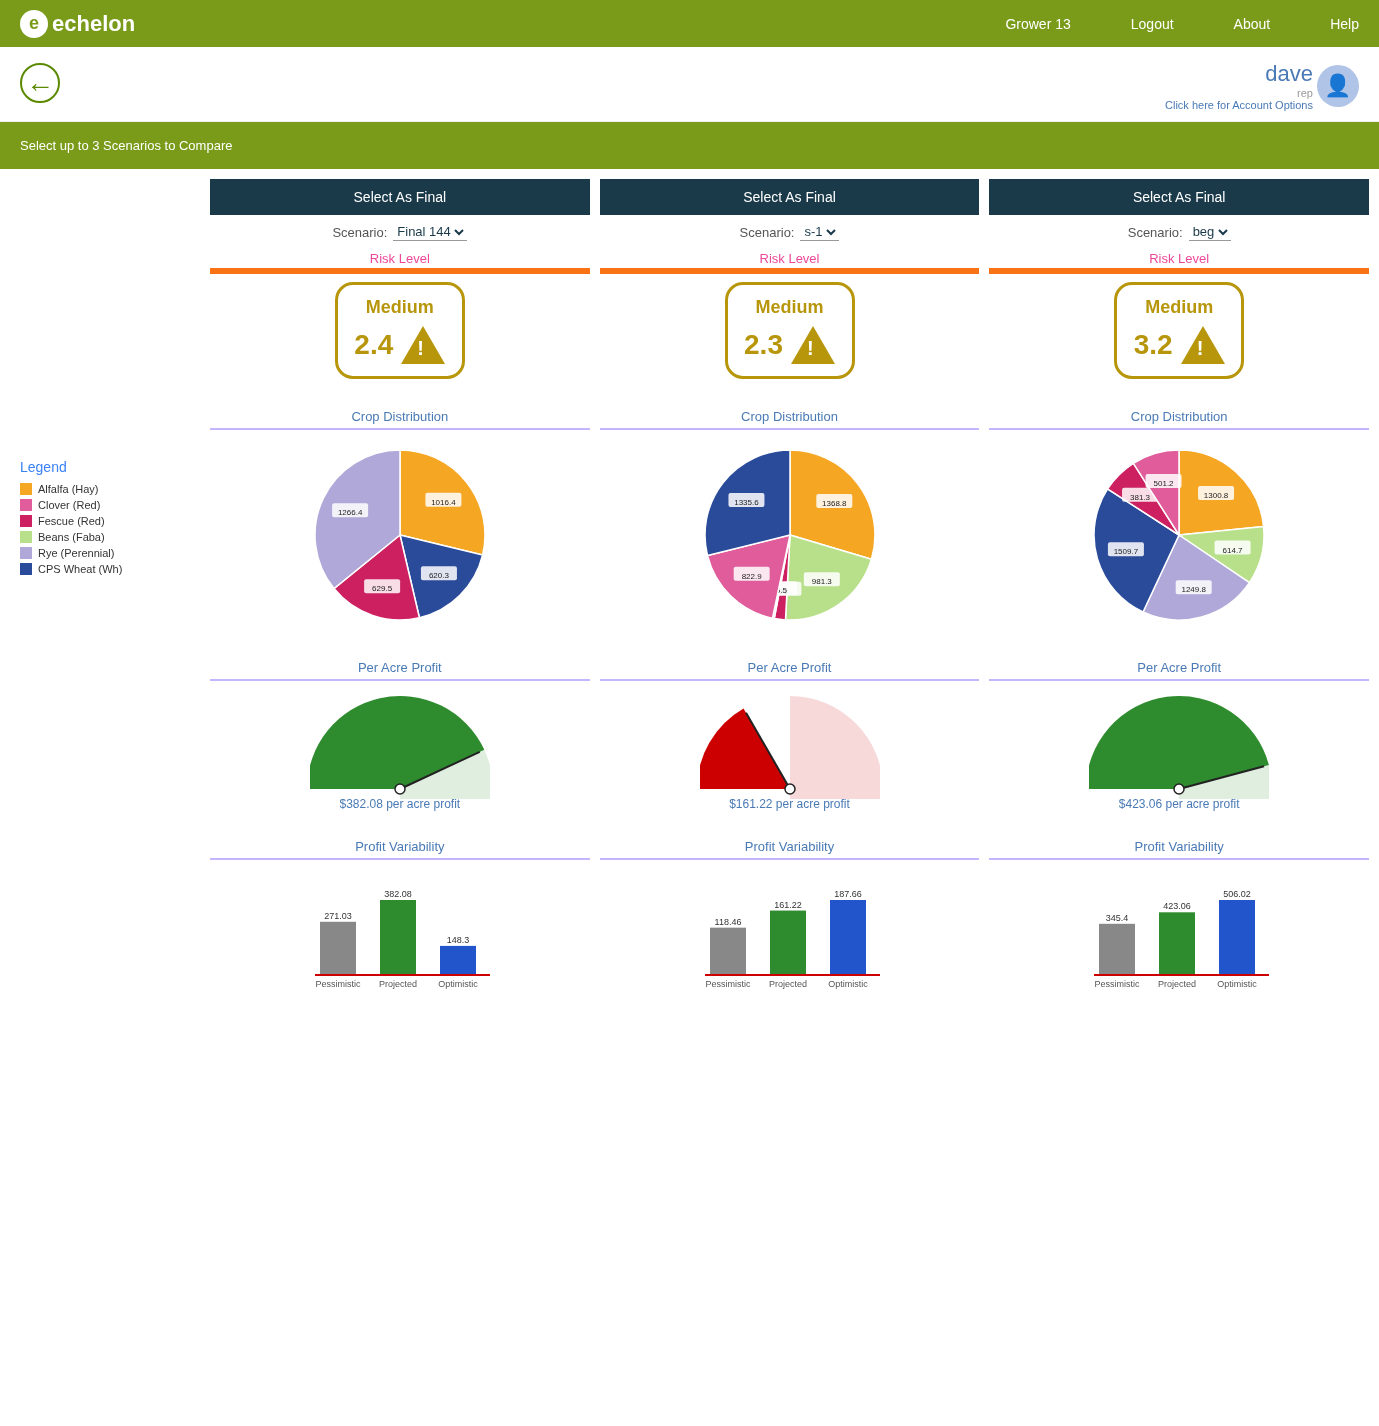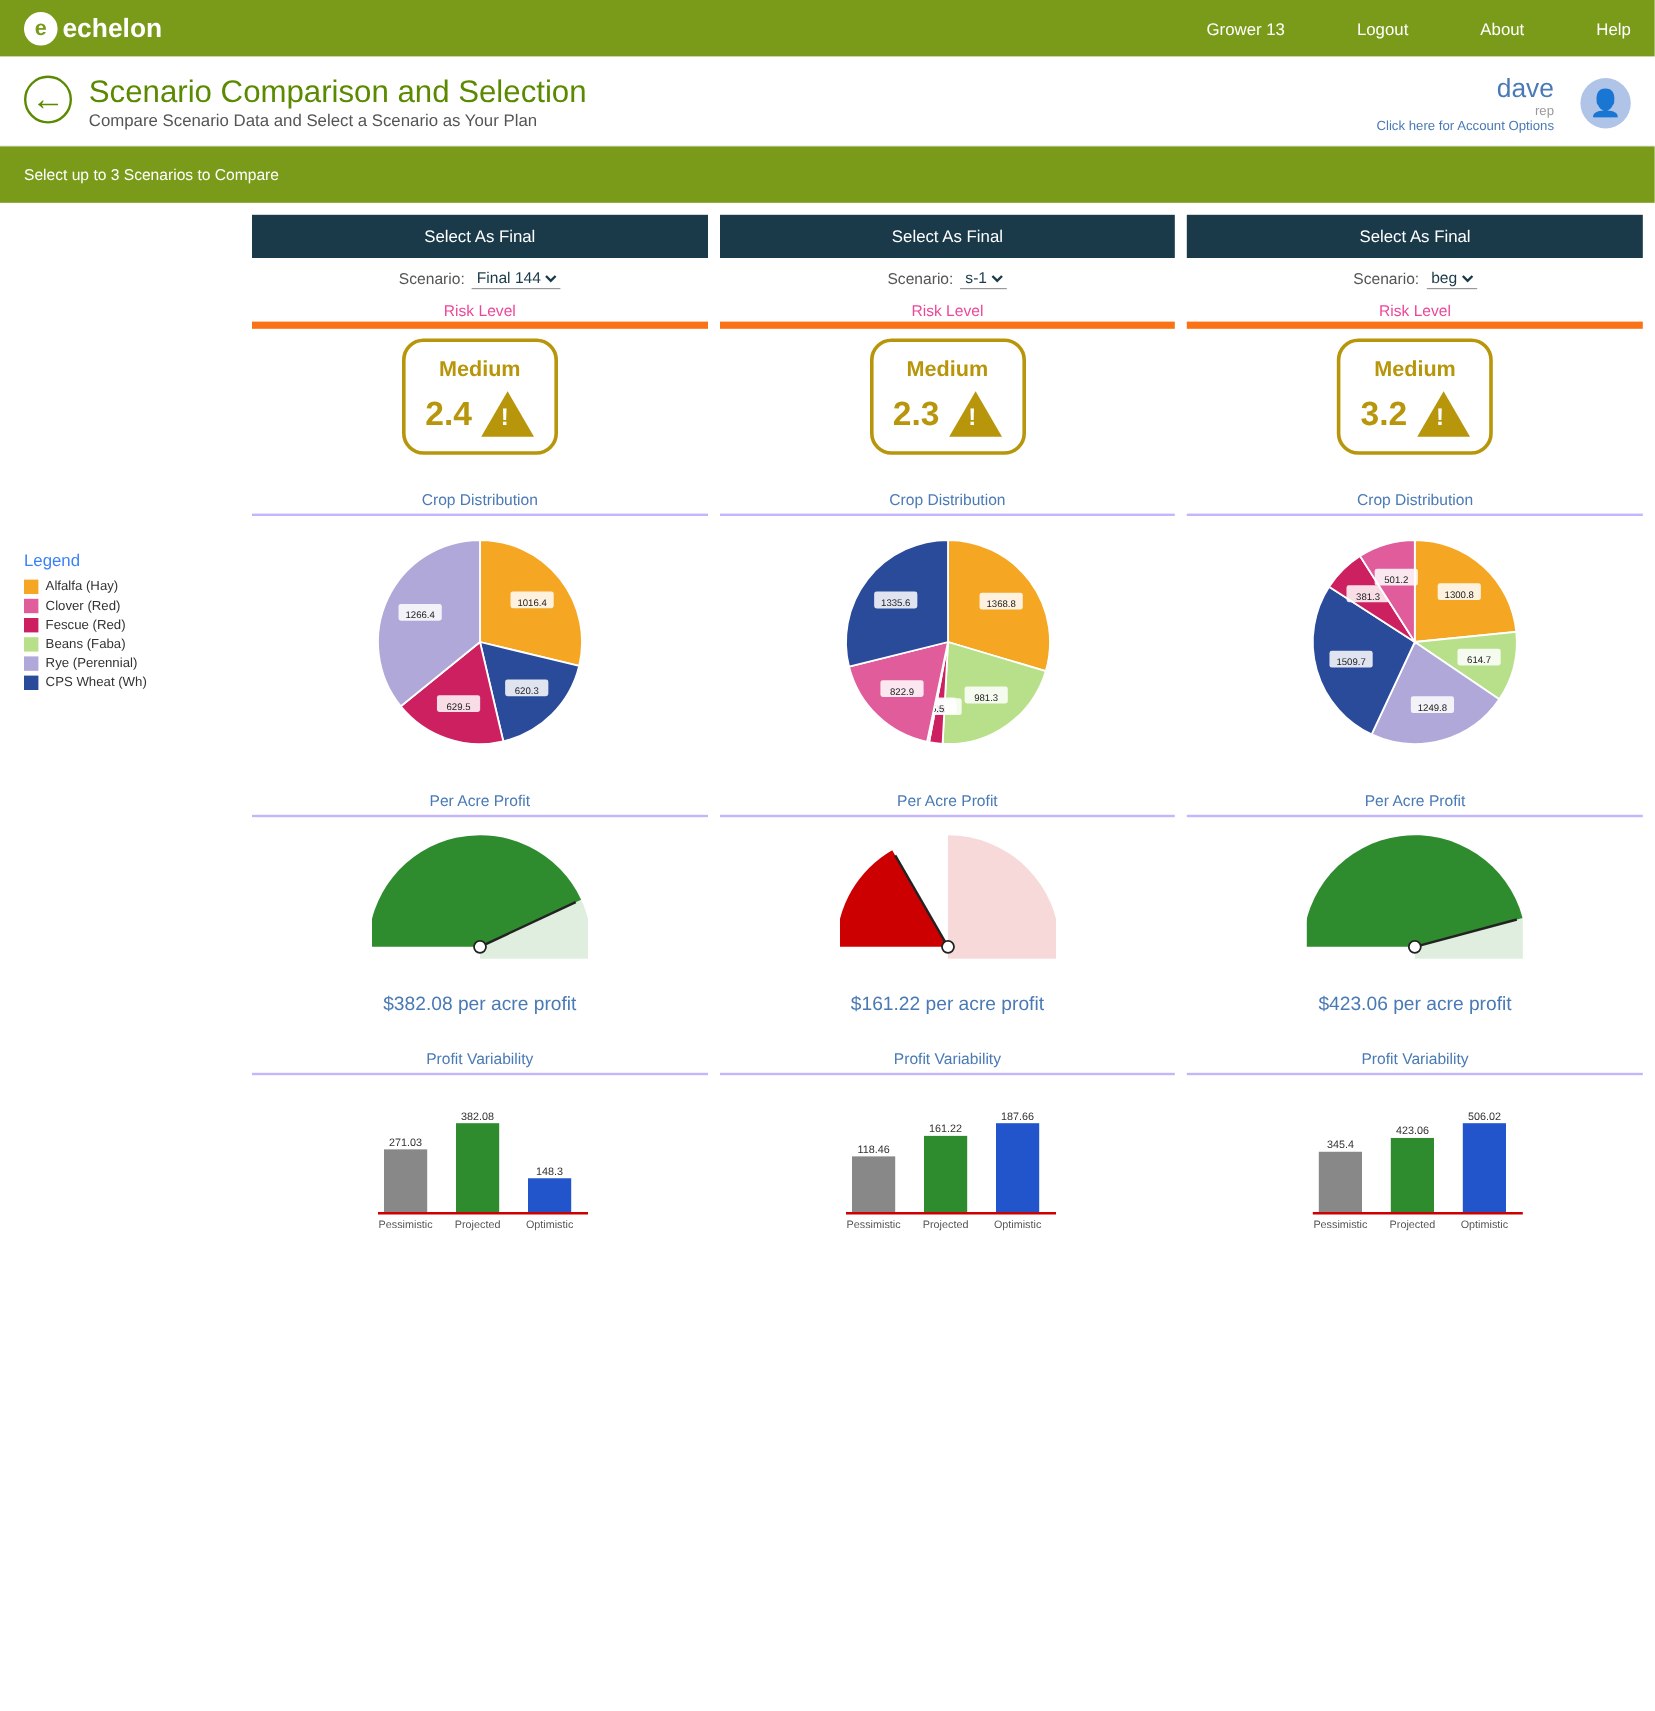--- a/index.html
+++ b/index.html
@@ -77,21 +77,21 @@
       font-weight: normal;
     }
     .header-titles p {
       font-size: 14px;
       color: #555;
     }
     .user-area {
       margin-left: auto;
       display: flex;
       align-items: center;
-      gap: 22px;
+      gap: 4px;
     }
     .user-name {
       text-align: right;
     }
     .user-name .name {
       font-size: 22px;
       color: #4a7ab5;
     }
     .user-name .rep {
       font-size: 11px;
@@ -276,24 +276,23 @@
     }
 
     
     .gauge-container {
       position: relative;
       width: 180px;
       height: 100px;
       margin-bottom: 6px;
     }
     .gauge-label {
-      font-size: 16px;
+      font-size: 12px;
       color: #4a7ab5;
       margin-bottom: 8px;
-      margin-top: 32px;
     }
 
     
     .bar-chart-container {
       width: 100%;
       height: 140px;
       display: flex;
       flex-direction: column;
       align-items: center;
     }
@@ -309,24 +308,20 @@
   <span class="grower">Grower 13</span>
   <div class="nav-links">
     <a href="#">Logout</a>
     <a href="#">About</a>
     <a href="#">Help</a>
   </div>
 </div>
 
 <div class="header">
   <div class="back-btn">←</div>
-  <div class="header-titles">
-    <h1>Scenario Comparison and Selection</h1>
-    <p>Compare Scenario Data and Select a Scenario as Your Plan</p>
-  </div>
   <div class="user-area">
     <div class="user-name">
       <div class="name">dave</div>
       <div class="rep">rep</div>
       <div class="account-link">Click here for Account Options</div>
     </div>
     <div class="avatar">👤</div>
   </div>
 </div>
 

